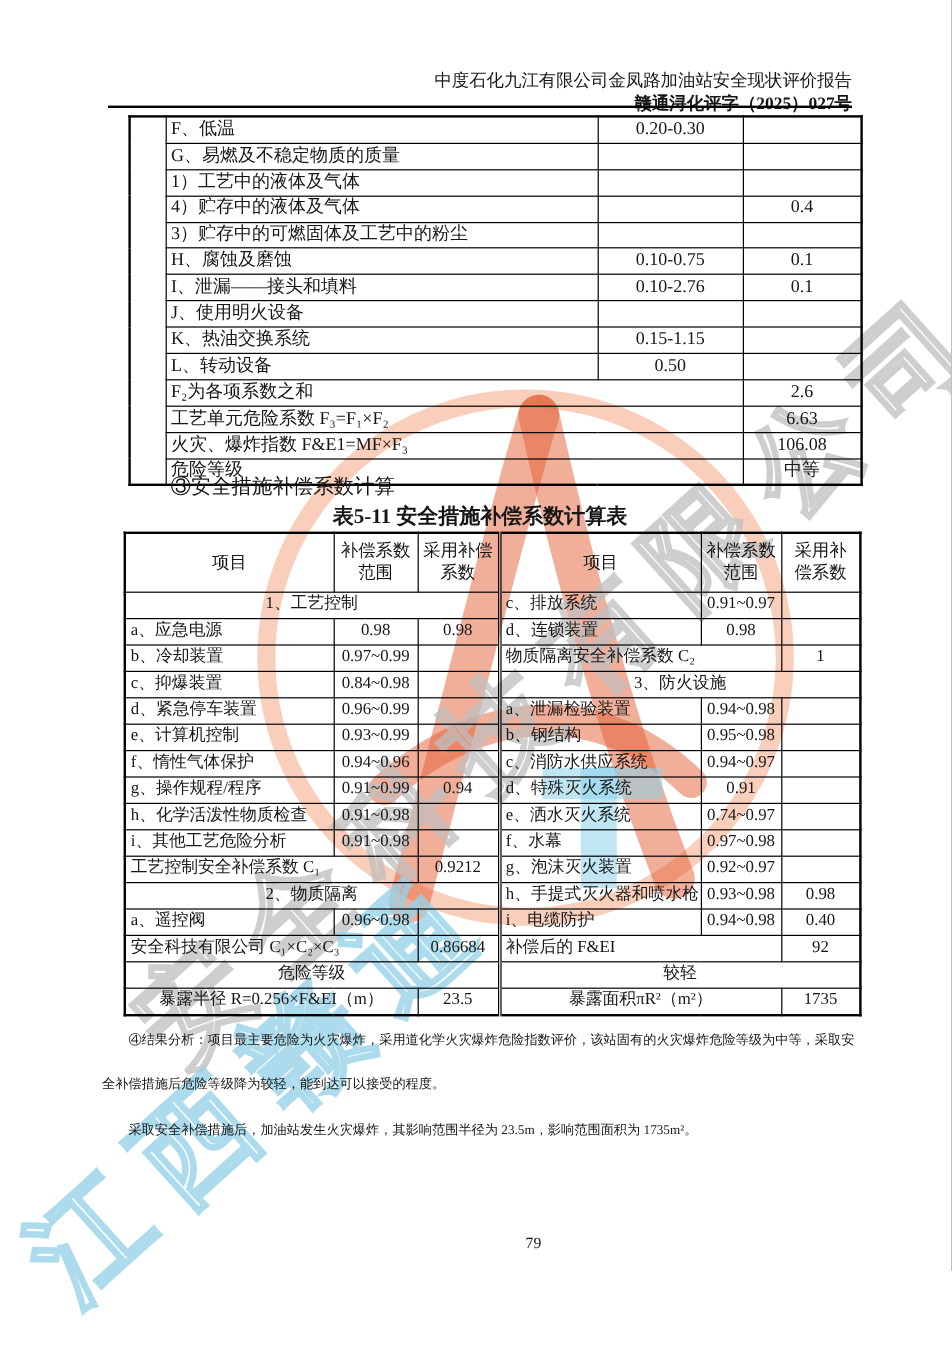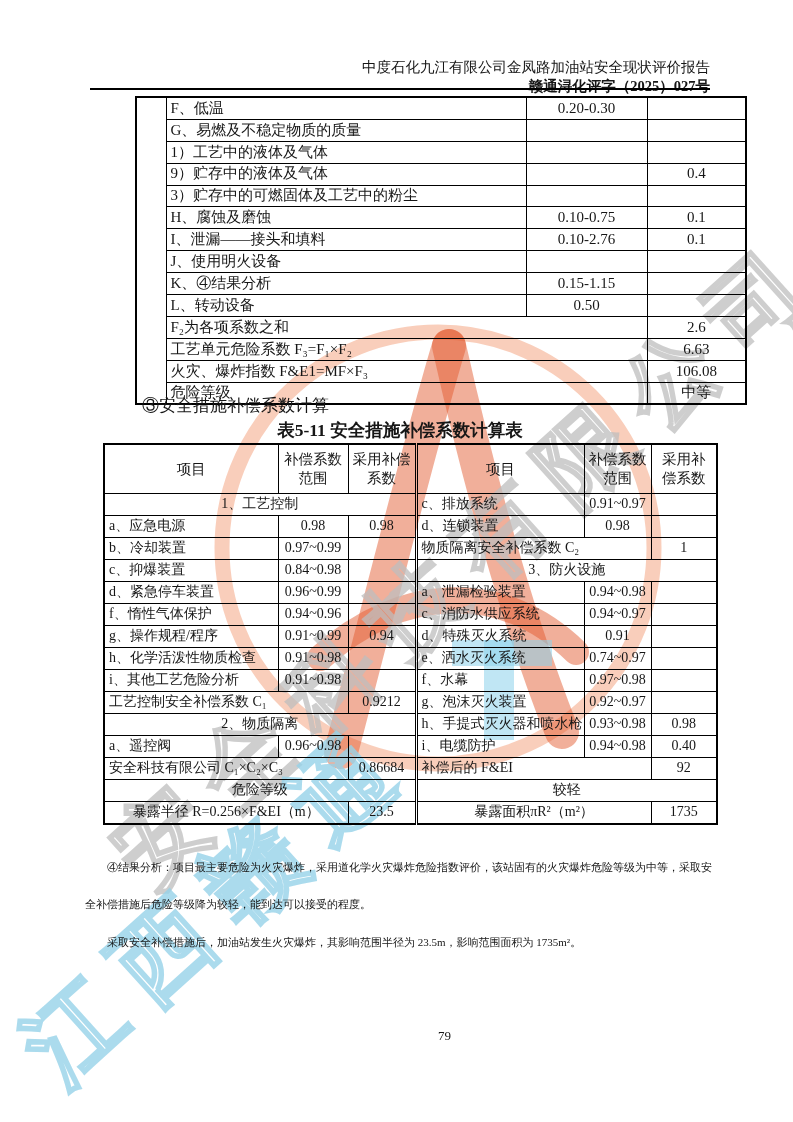--- a/index.html
+++ b/index.html
@@ -33,21 +33,21 @@
     font-size:14.5px;
     flex-direction:column;
   }
   #hdr .hr{font-weight:bold;}
   #hdr-rule{position:absolute;left:90px;top:88px;width:620px;border-top:2px solid #000;}
   table{border-collapse:collapse;table-layout:fixed;background:transparent;}
   td{
     border:1px solid #000;padding:0 4px;overflow:hidden;white-space:nowrap;
     font-size:14.5px;line-height:1.15;
   }
-  #table1{position:absolute;left:107px;top:96px;width:610px;border:2px solid #000;margin-left:28px;}
+  #table1{position:absolute;left:107px;top:96px;width:610px;border:2px solid #000;}
   #table1 td{height:20.9px;font-size:15px;}
   #table2{position:absolute;left:103px;top:443px;width:613px;border:2px solid #000;}
   #table2 td{height:21px;font-size:14px;}
   #table2 td.hd{height:48px;text-align:center;white-space:normal;line-height:1.3;font-size:14.5px;}
   td.c{text-align:center;}
   td.mid{border-left:3px double #000;}
   #sec-heading{position:absolute;left:142px;top:394px;font-size:17px;}
   #tbl-title{
     position:absolute;left:85px;top:418px;width:630px;text-align:center;
     font-weight:bold;font-size:17.5px;
@@ -114,21 +114,21 @@
             <td>G、易燃及不稳定物质的质量</td>
             <td class="c"></td>
             <td class="c"></td>
           </tr>
           <tr>
             <td>1）工艺中的液体及气体</td>
             <td class="c"></td>
             <td class="c"></td>
           </tr>
           <tr>
-            <td>9）贮存中的液体及气体</td>
+            <td>4）贮存中的液体及气体</td>
             <td class="c"></td>
             <td class="c">0.4</td>
           </tr>
           <tr>
             <td>3）贮存中的可燃固体及工艺中的粉尘</td>
             <td class="c"></td>
             <td class="c"></td>
           </tr>
           <tr>
             <td>H、腐蚀及磨蚀</td>
@@ -139,21 +139,21 @@
             <td>I、泄漏——接头和填料</td>
             <td class="c">0.10-2.76</td>
             <td class="c">0.1</td>
           </tr>
           <tr>
             <td>J、使用明火设备</td>
             <td class="c"></td>
             <td class="c"></td>
           </tr>
           <tr>
-            <td>K、④结果分析</td>
+            <td>K、热油交换系统</td>
             <td class="c">0.15-1.15</td>
             <td class="c"></td>
           </tr>
           <tr>
             <td>L、转动设备</td>
             <td class="c">0.50</td>
             <td class="c"></td>
           </tr>
           <tr>
             <td colspan="2">F₂为各项系数之和</td>
@@ -224,20 +224,28 @@
           </tr>
           <tr>
             <td>d、紧急停车装置</td>
             <td class="c">0.96~0.99</td>
             <td class="c"></td>
             <td class="mid">a、泄漏检验装置</td>
             <td class="c">0.94~0.98</td>
             <td class="c"></td>
           </tr>
           <tr>
+            <td>e、计算机控制</td>
+            <td class="c">0.93~0.99</td>
+            <td class="c"></td>
+            <td class="mid">b、钢结构</td>
+            <td class="c">0.95~0.98</td>
+            <td class="c"></td>
+          </tr>
+          <tr>
             <td>f、惰性气体保护</td>
             <td class="c">0.94~0.96</td>
             <td class="c"></td>
             <td class="mid">c、消防水供应系统</td>
             <td class="c">0.94~0.97</td>
             <td class="c"></td>
           </tr>
           <tr>
             <td>g、操作规程/程序</td>
             <td class="c">0.91~0.99</td>

